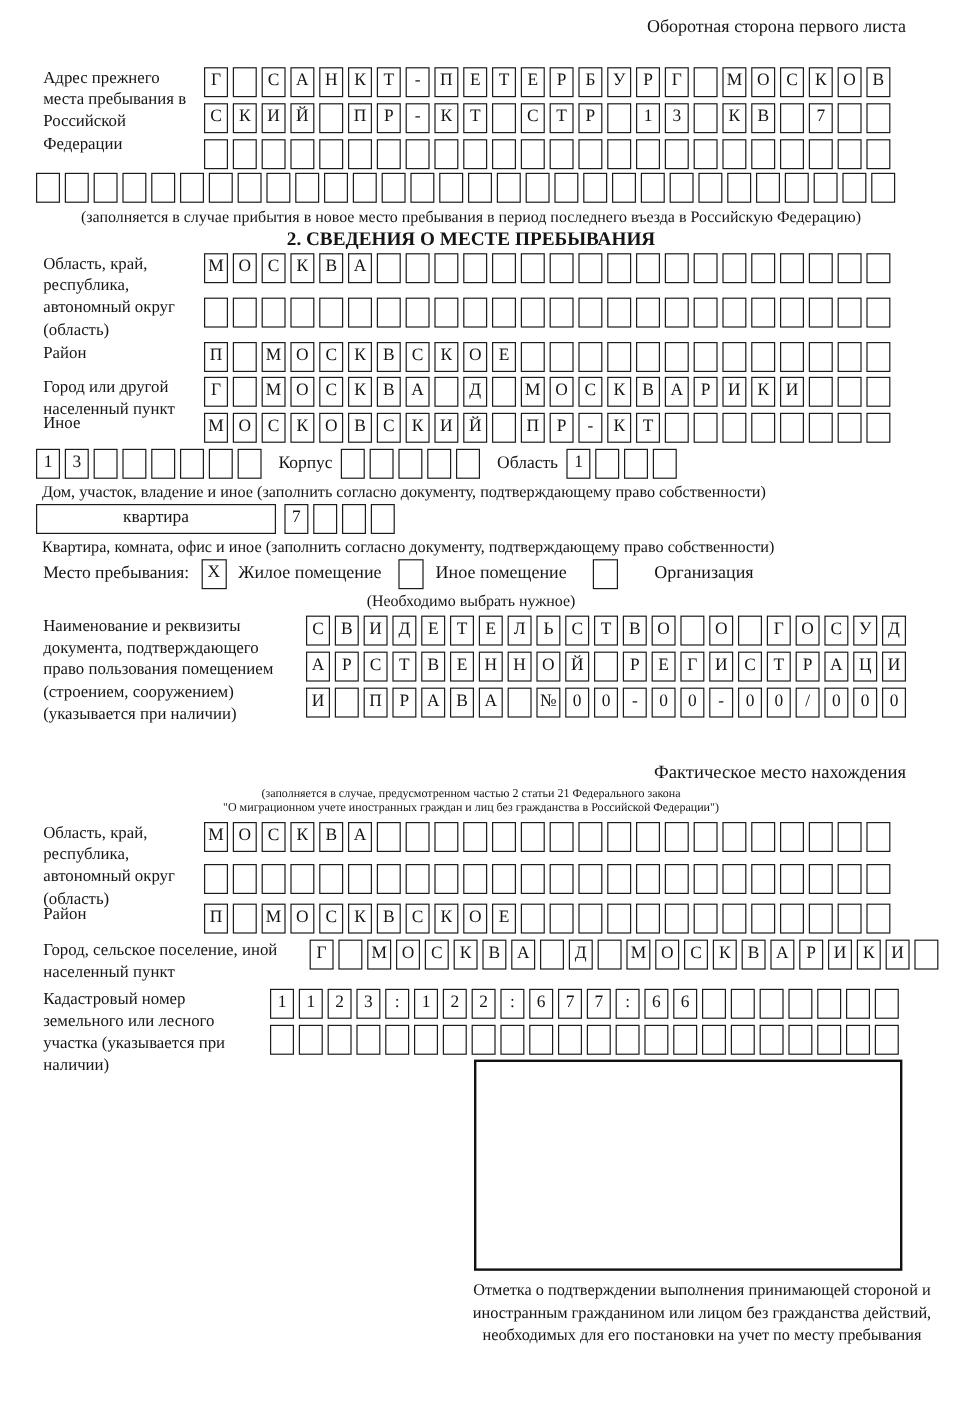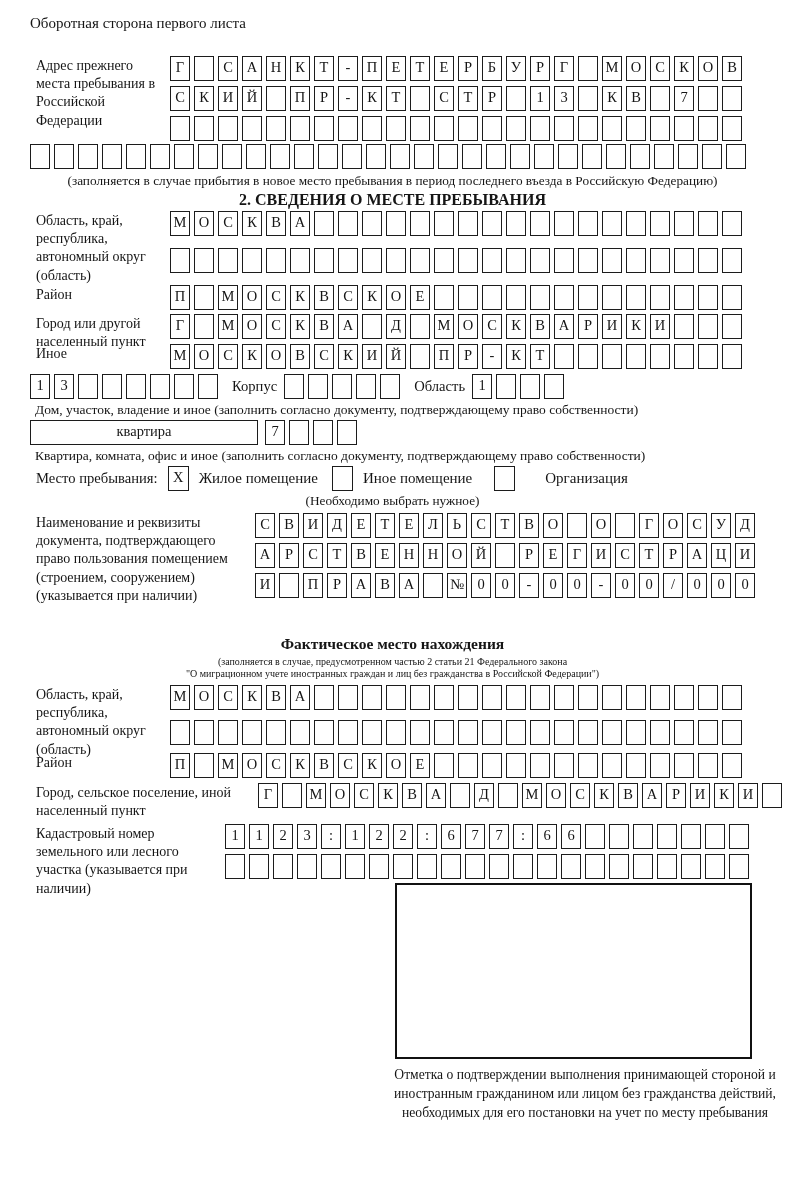--- a/index.html
+++ b/index.html
@@ -4,21 +4,21 @@
 <style>
   * { margin:0; padding:0; box-sizing:border-box; }
   html,body { background:#fff; }
   body {
     width:800px; height:1180px; overflow:hidden;
     font-family:"Liberation Serif","DejaVu Serif",serif;
     color:#151515;
   }
   .page { width:800px; height:1180px; padding:15px 45px 0 30px; position:relative; }
 
-  .hdr { text-align:left; font-size:15px; margin-bottom:24px; }
+  .hdr { text-align:right; font-size:15px; margin-bottom:24px; }
 
   .frow { position:relative; margin-bottom:6px; }
   .side-label {
     position:absolute; left:6px; top:1px;
     font-size:14px; line-height:1.3;
   }
   .boxrow { display:flex; margin-bottom:5px; }
   .boxrow:last-child { margin-bottom:0; }
   .cbox {
     flex:0 0 20px; width:20px; height:25px;
@@ -40,21 +40,21 @@
   .inline-label { font-size:14.6px; line-height:25px; margin:0 7px 0 10px; }
 
   .stayrow { padding-left:6px; margin-bottom:2px; }
   .stay-label { font-size:14.6px; line-height:25px; margin-right:10px; }
   .chk {
     flex:0 0 21px; width:21px; height:25px; border:1.7px solid #1c1c1c;
     text-align:center; font-size:14.5px; line-height:21px;
   }
   .opt { font-size:15px; line-height:25px; margin:0 14px 0 10px; }
 
-  .fact-title { text-align:center; font-size:15.5px; font-weight:bold; margin:4px 0 3px 0; }
+  .fact-title { text-align:right; font-size:15.5px; font-weight:normal; margin:4px 0 3px 0; }
   .fact-note { text-align:center; font-size:10px; margin-bottom:1px; }
   .fact-note.last { margin-bottom:6px; }
 
   .stamp-box {
     width:357px; height:176px; border:2px solid #111;
     margin-left:365px; margin-top:2px; margin-bottom:6px;
   }
   .stamp-caption {
     width:406px; margin-left:352px; text-align:center;
     font-size:13.6px; line-height:1.4;
@@ -363,21 +363,21 @@
     <span class="boxset">
         <span class="cbox">1</span>
         <span class="cbox"></span>
         <span class="cbox"></span>
         <span class="cbox"></span>
       </span>
   </div>
   <div class="caption-left">Дом, участок, владение и иное (заполнить согласно документу, подтверждающему право собственности)</div>
 
   <div class="flatrow">
-    <span class="widebox" style="width:228px">квартира</span>
+    <span class="widebox" style="width:200px">квартира</span>
     <span class="boxset">
         <span class="cbox">7</span>
         <span class="cbox"></span>
         <span class="cbox"></span>
         <span class="cbox"></span>
       </span>
   </div>
   <div class="caption-left">Квартира, комната, офис и иное (заполнить согласно документу, подтверждающему право собственности)</div>
 
   <div class="stayrow">

